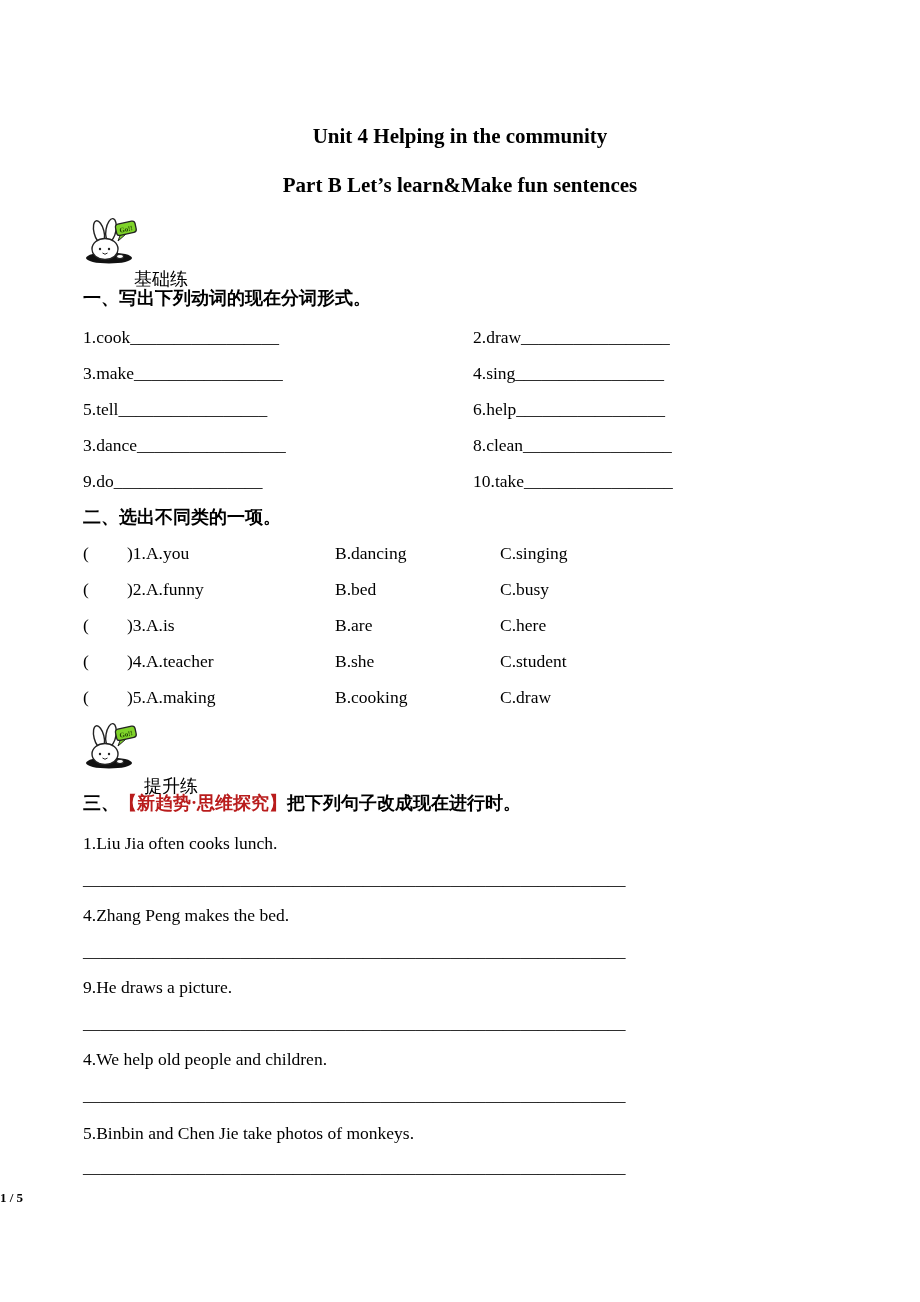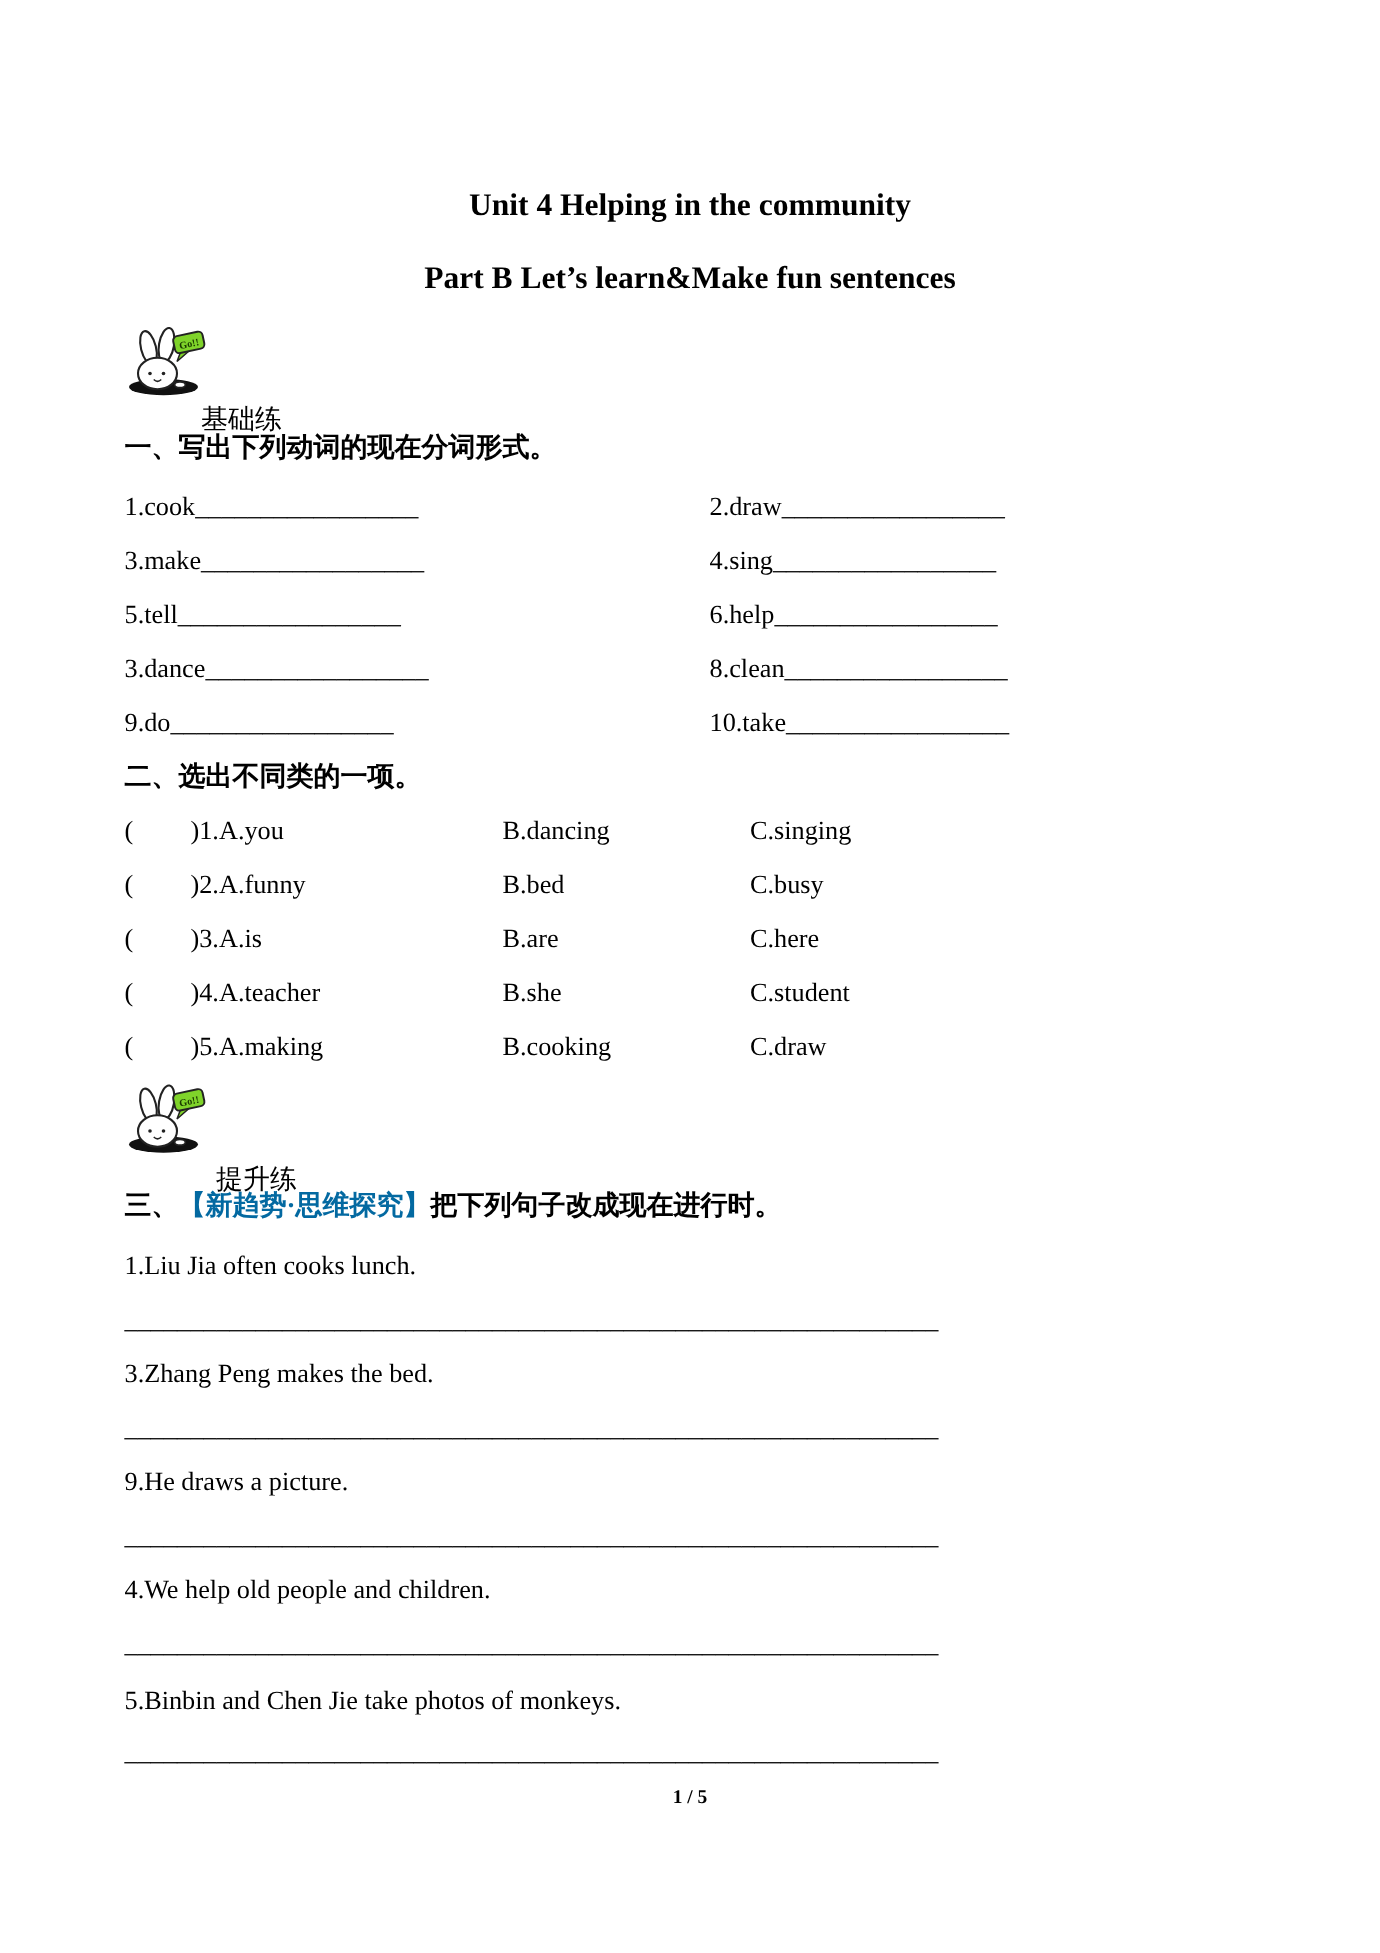--- a/index.html
+++ b/index.html
@@ -6,27 +6,27 @@
   .page{
     position:relative;width:880px;height:1302px;background:#ffffff;
     font-family:"Liberation Serif","DejaVu Serif",serif;color:#000;overflow:hidden;
   }
   .abs{position:absolute;font-size:17.5px;line-height:22px;white-space:nowrap;}
   .title{
     position:absolute;left:0;width:920px;margin:0;text-align:center;
     font-size:21px;font-weight:bold;line-height:28px;
   }
   .heading{font-weight:bold;font-size:18px;}
-  .blue{color:#0369a1;font-family:Liberation Serif, serif;}
+  .blue{color:#b91c1c;font-family:Liberation Serif, serif;}
   .badge-label{font-size:18px;margin-top:16px;}
   .mcq-row{position:absolute;left:0;top:0;width:920px;height:22px;}
   .mcq-row span{position:absolute;font-size:17.5px;line-height:22px;white-space:nowrap;}
   .answer-line{letter-spacing:0;}
   .footer{
-    position:absolute;left:0;width:920px;text-align:center;
+    position:absolute;left:0;width:920px;text-align:left;
     font-size:13px;font-weight:bold;line-height:16px;
   }
   svg{position:absolute;overflow:visible;}
 </style>
 </head>
 <body>
 
 <div class="page">
 
   <h1 class="title" style="top:122px">Unit 4 Helping in the community</h1>
@@ -110,21 +110,21 @@
       <text x="42" y="11.5" font-size="6.8" text-anchor="middle" font-weight="bold" fill="#1a3a00">Go!!</text>
     </g>
   </svg>
   <span class="abs badge-label" style="left:144px;top:759px">提升练</span>
 
   <span class="abs heading" style="left:83px;top:792px"><span>三、</span><span class="blue">【新趋势·思维探究】</span><span>把下列句子改成现在进行时。</span></span>
 
   <span class="abs" style="left:83px;top:832px">1.Liu Jia often cooks lunch.</span>
   <span class="abs answer-line" style="left:83px;top:868px">______________________________________________________________</span>
 
-  <span class="abs" style="left:83px;top:904px">3.Zhang Peng makes the bed.</span>
+  <span class="abs" style="left:83px;top:904px">4.Zhang Peng makes the bed.</span>
   <span class="abs answer-line" style="left:83px;top:940px">______________________________________________________________</span>
 
   <span class="abs" style="left:83px;top:976px">9.He draws a picture.</span>
   <span class="abs answer-line" style="left:83px;top:1012px">______________________________________________________________</span>
 
   <span class="abs" style="left:83px;top:1048px">4.We help old people and children.</span>
   <span class="abs answer-line" style="left:83px;top:1084px">______________________________________________________________</span>
 
   <span class="abs" style="left:83px;top:1122px">5.Binbin and Chen Jie take photos of monkeys.</span>
   <span class="abs answer-line" style="left:83px;top:1156px">______________________________________________________________</span>

